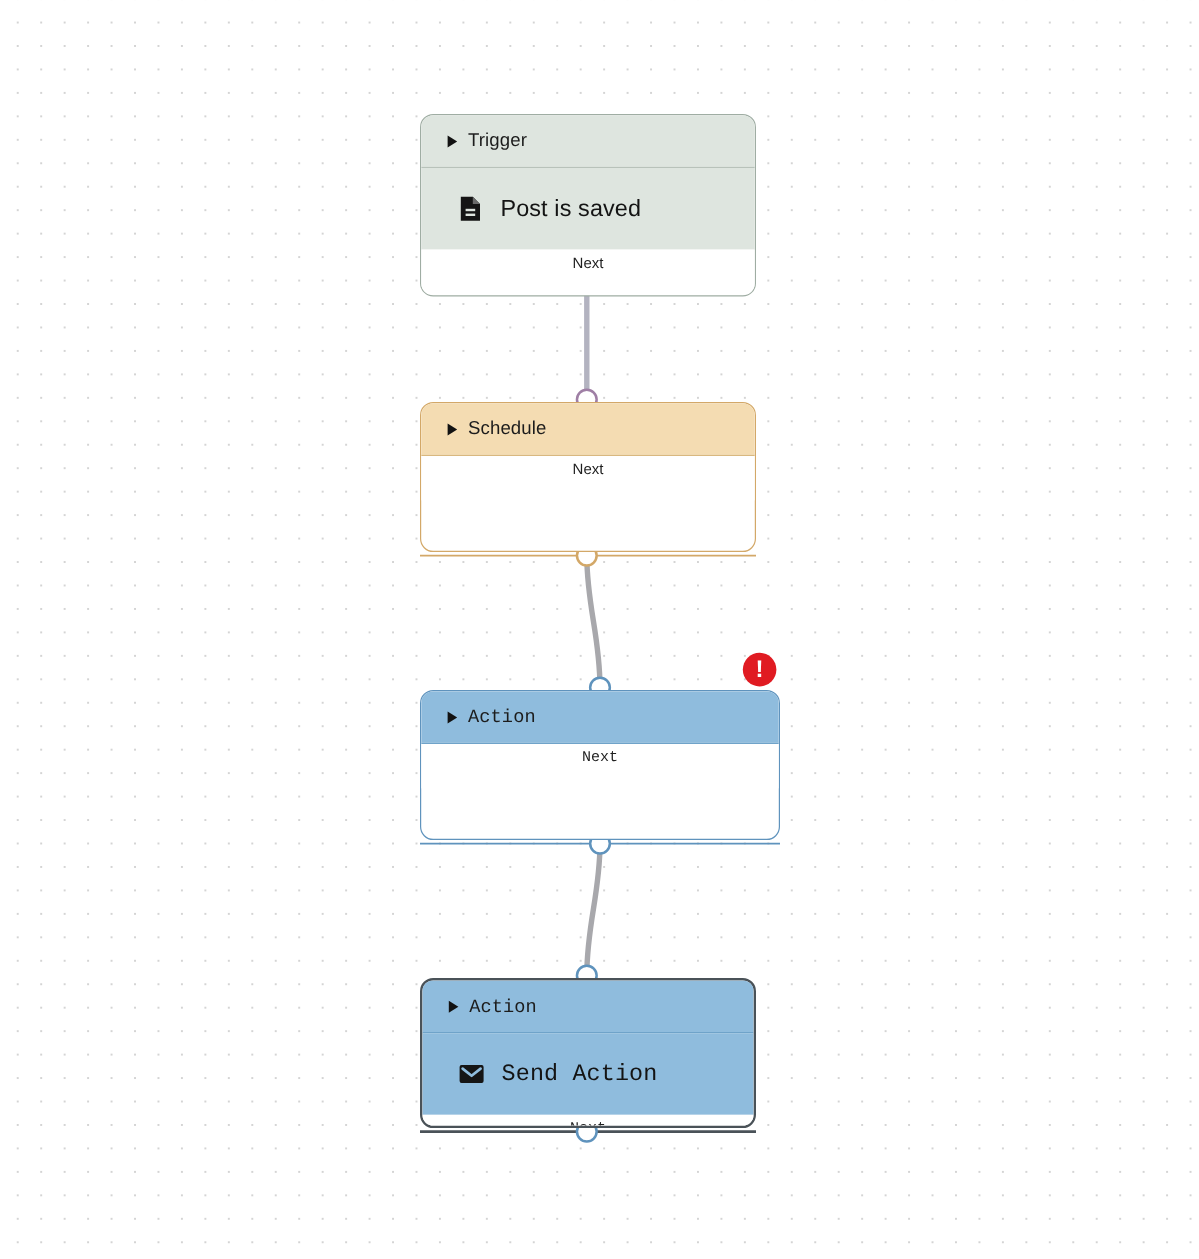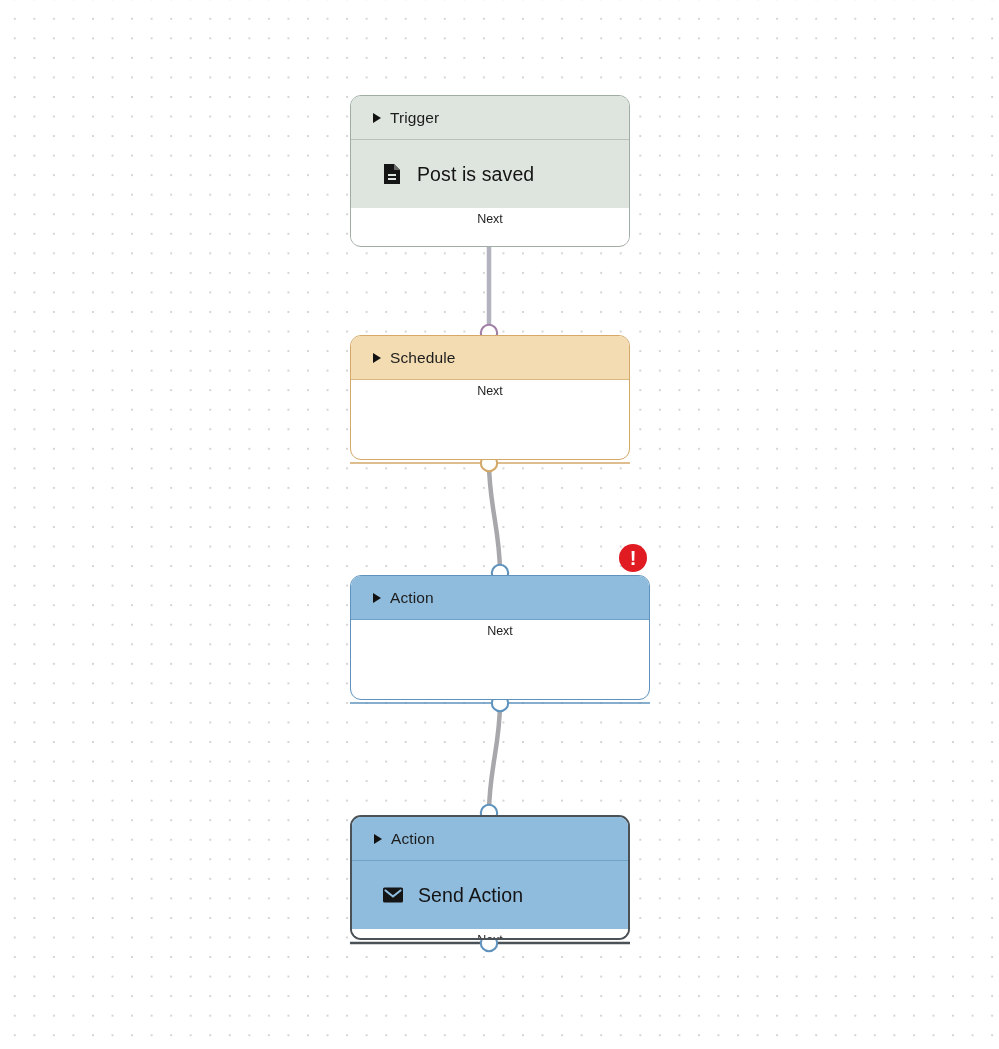--- a/index.html
+++ b/index.html
@@ -97,21 +97,21 @@
   .node.trigger  { border: 1.6px solid #9fada3; }
   .node.trigger .node-header,
   .node.trigger .node-body { background: #dee5df; }
   .node.trigger .node-divider { background: #b8c2ba; }
 
   .node.advanced { border: 1.6px solid #d3a868; }
   .node.advanced .node-header,
   .node.advanced .node-body { background: #f4dcb2; }
   .node.advanced .node-divider { background: #d9b87f; }
 
-  .node.action   { border: 1.6px solid #5f93bd; }
+  .node.action   { border: 1.6px solid #5f93bd; font-family: Liberation Mono, monospace; }
   .node.action .node-header,
   .node.action .node-body { background: #8fbcdd; }
   .node.action .node-divider { background: #6fa3c9; }
 
   .node.action.selected { border: 2.3px solid #4a5258; }
 
   
   .err-badge {
     position: absolute;
     width: 28px;

